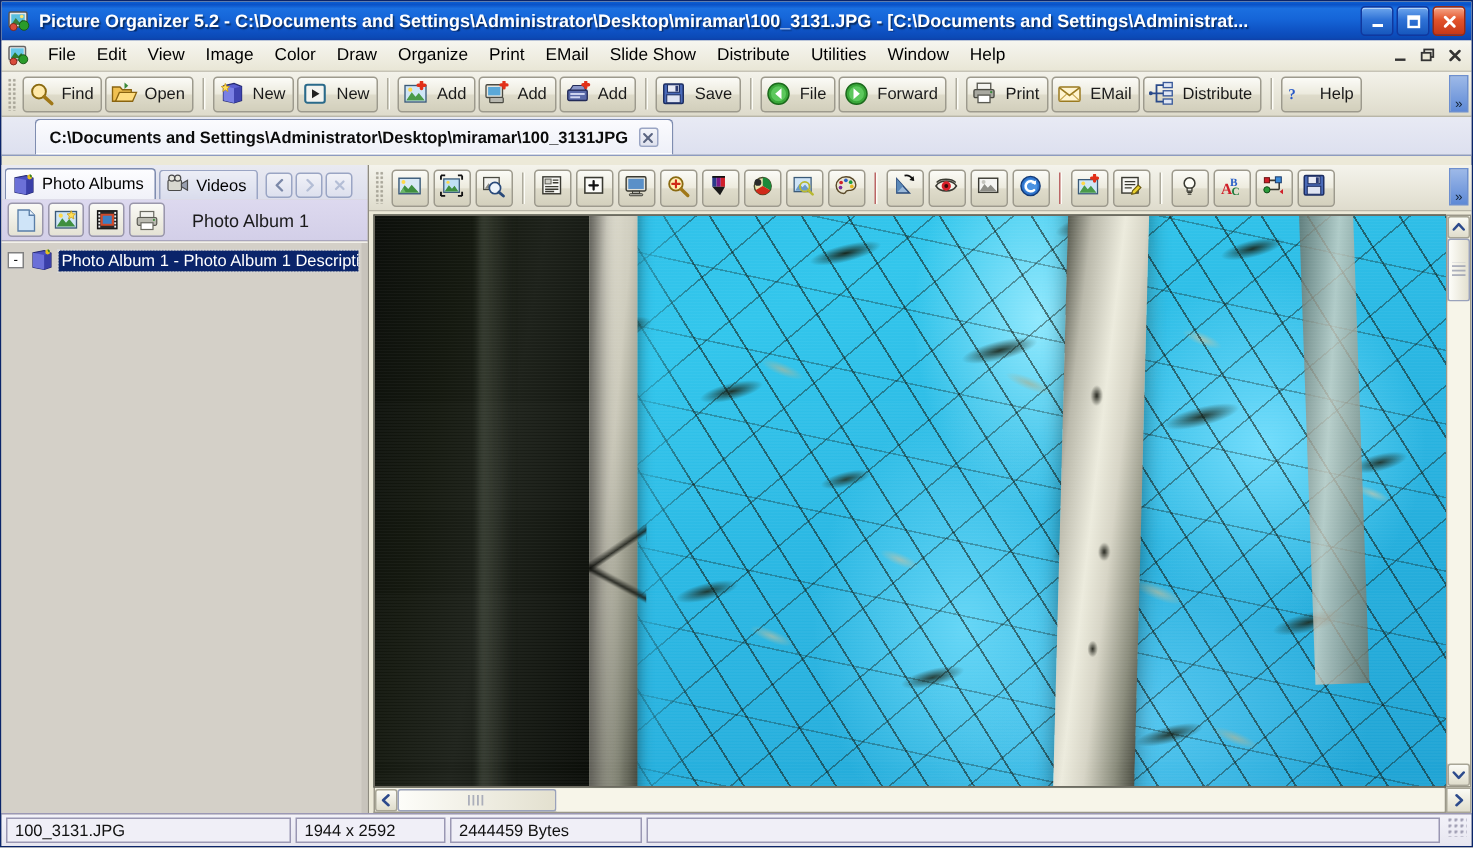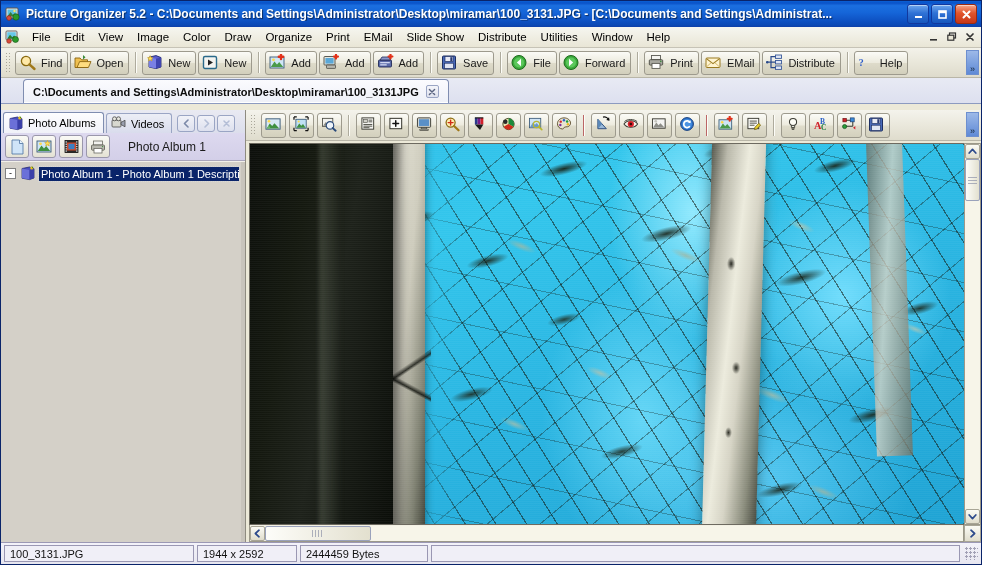--- a/index.html
+++ b/index.html
@@ -496,21 +496,21 @@
   }
   .sb-track { flex: 1 1 auto; background: #f7f5e9; }
 
   
   .statusbar {
     position: absolute;
     left: 0; right: 0; bottom: 0;
     height: 22px;
     background: linear-gradient(to bottom,#f3f2f9,#e7e6f0);
     border-top: 1px solid #9b98b5;
-    display: flex; align-items: center;
+    display: flex; align-items: flex-start;
     padding: 2px 3px;
     gap: 3px;
   }
   .sb-cell {
     height: 17px;
     border: 1px solid #9a97b3;
     background: #f0eff7;
     display: flex; align-items: center;
     padding: 0 5px;
     font-size: 11px;

